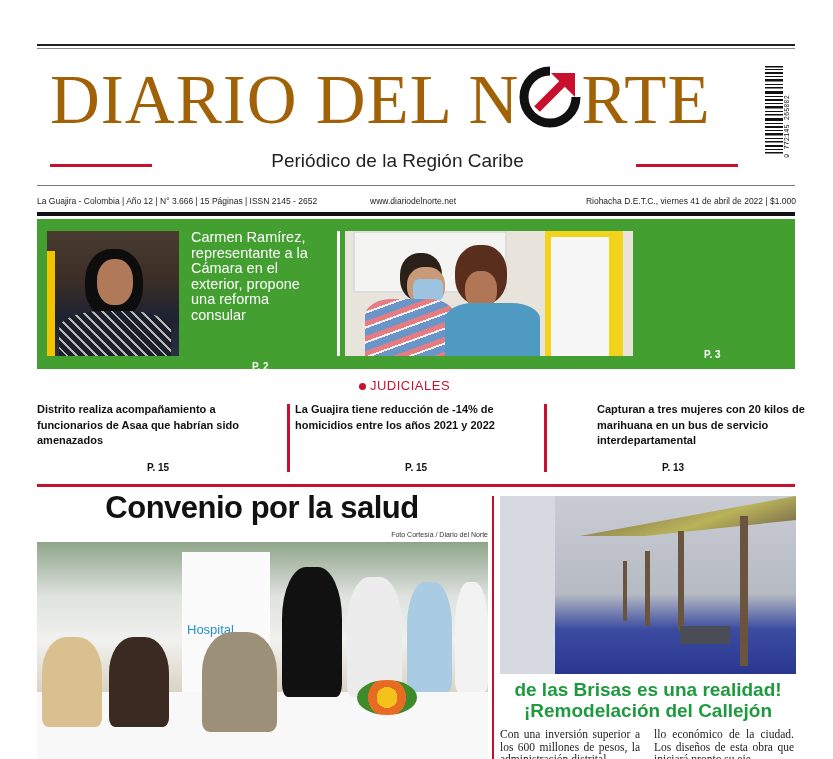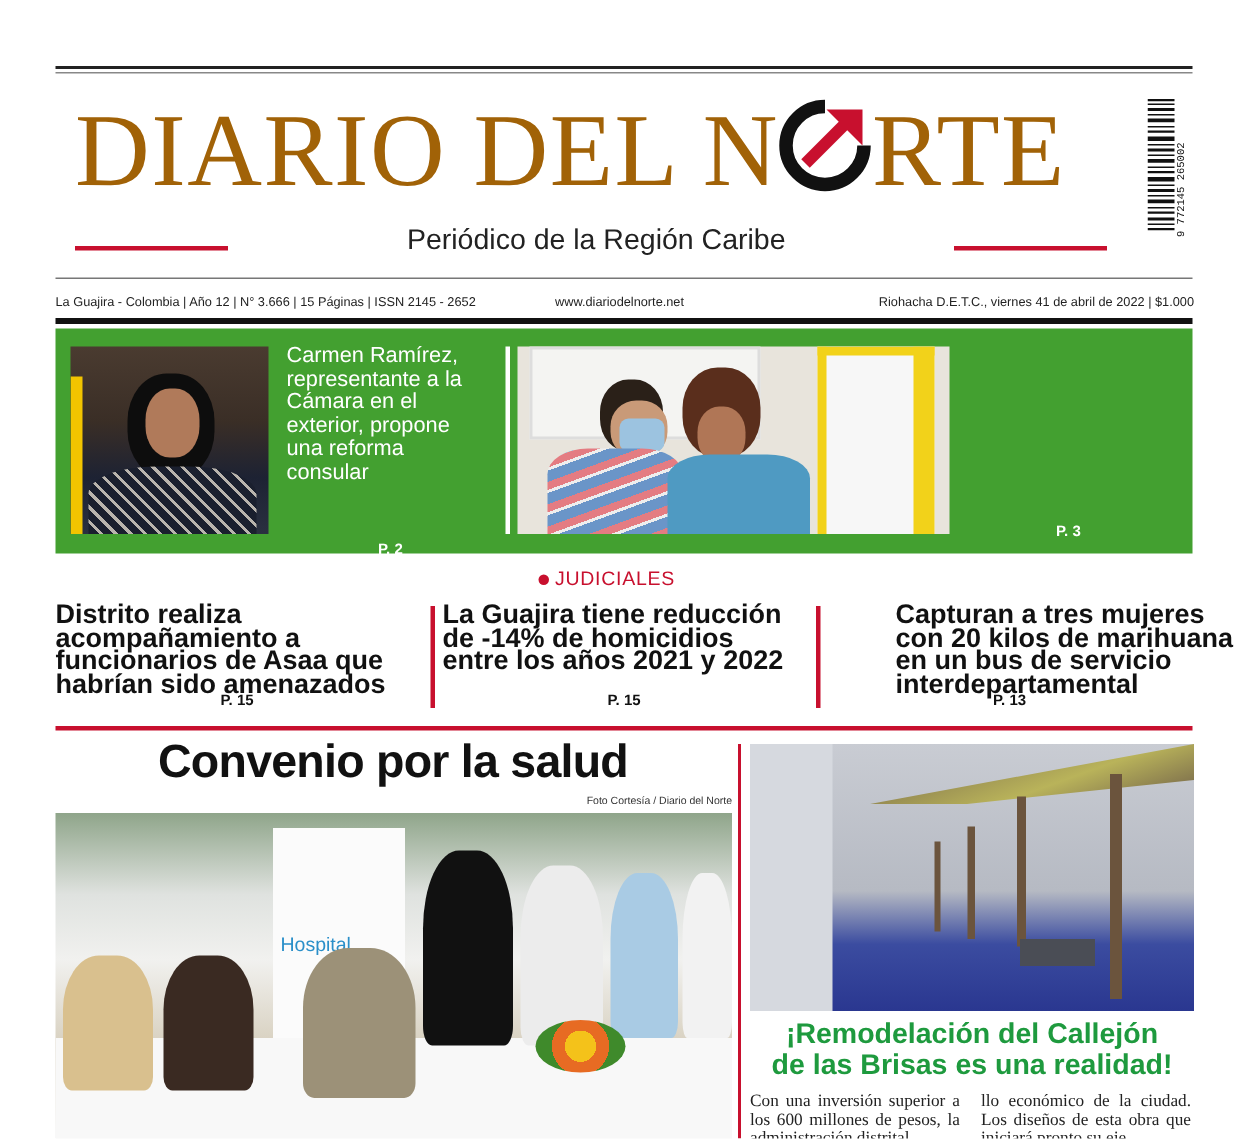--- a/index.html
+++ b/index.html
@@ -10,21 +10,21 @@
   .subtitle { position:absolute; left:0; width:795px; top:150px; text-align:center; font-size:19px; color:#222; }
   .red-dash { position:absolute; height:3px; background:#c8102e; }
   .barcode { position:absolute; left:765px; top:66px; width:26px; height:92px; }
   .infobar { position:absolute; top:196px; font-size:8.5px; color:#222; white-space:nowrap; }
   .green { position:absolute; left:37px; top:219px; width:758px; height:150px; background:#43a030; }
   .photo { position:absolute; overflow:hidden; }
   .g-head { position:absolute; color:#fff; font-weight:normal; font-size:14.5px; line-height:15.5px; }
   .g-page { position:absolute; color:#fff; font-weight:bold; font-size:10px; }
   .section { position:absolute; left:0; width:721px; top:378px; text-align:center; color:#c8102e; font-size:13px; letter-spacing:0.5px;margin-left:44px; }
   .section .dot { display:inline-block; width:7px; height:7px; border-radius:50%; background:#c8102e; margin-right:4px; vertical-align:middle; }
-  .news { position:absolute; top:402px; width:240px; font-weight:bold; font-size:18px; line-height:15.5px; color:#111; }
+  .news { position:absolute; top:402px; width:240px; font-weight:bold; font-size:11px; line-height:15.5px; color:#111; }
   .news-page { position:absolute; top:462px; font-weight:bold; font-size:10px; }
   .vrule { position:absolute; background:#c8102e; width:3px; }
   .big-head { position:absolute; left:37px; width:450px; top:490px; text-align:center; font-weight:bold; font-size:31px; letter-spacing:-0.5px; }
   .credit { position:absolute; left:300px; width:188px; top:531px; text-align:right; font-size:7px; color:#333; }
   .green-head { position:absolute; left:500px; width:296px; top:679px; text-align:center; color:#1e9a3e; font-size:19px; line-height:21px; font-weight:bold; }
   .body-col { position:absolute; top:728px; width:140px; font-family:"Liberation Serif", serif; font-size:11.5px; line-height:12.5px; text-align:justify; color:#222; }
 </style>
 </head>
 <body>
 
@@ -140,17 +140,17 @@
 <div class="photo" style="left:500px;top:496px;width:296px;height:178px;background:linear-gradient(180deg,#c9ccd3 0%,#b6bac3 55%,#3b4ca0 75%,#2a3790 100%);">
   <div style="position:absolute;left:0;top:0;width:55px;height:178px;background:#d6d9df;"></div>
   <div style="position:absolute;left:80px;top:0;width:216px;height:40px;background:linear-gradient(160deg,#6b5a48,#b9b35a 60%,#6b5a48);clip-path:polygon(0 100%,100% 0,100% 60%,30% 100%);"></div>
   <div style="position:absolute;left:240px;top:20px;width:8px;height:150px;background:#6b543d;"></div>
   <div style="position:absolute;left:178px;top:35px;width:6px;height:100px;background:#6b543d;"></div>
   <div style="position:absolute;left:145px;top:55px;width:5px;height:75px;background:#6b543d;"></div>
   <div style="position:absolute;left:123px;top:65px;width:4px;height:60px;background:#6b543d;"></div>
   <div style="position:absolute;left:180px;top:130px;width:50px;height:18px;background:#4a4d55;"></div>
 </div>
 <div class="green-head">
+  <div>de las Brisas es una realidad!</div>
   <div>¡Remodelación del Callejón</div>
-  <div>de las Brisas es una realidad!</div>
 </div>
 <div class="body-col" style="left:500px;">Con una inversión superior a los 600 millones de pesos, la administración distrital</div>
 <div class="body-col" style="left:654px;">llo económico de la ciudad. Los diseños de esta obra que iniciará pronto su eje</div>
 
 </body></html>

